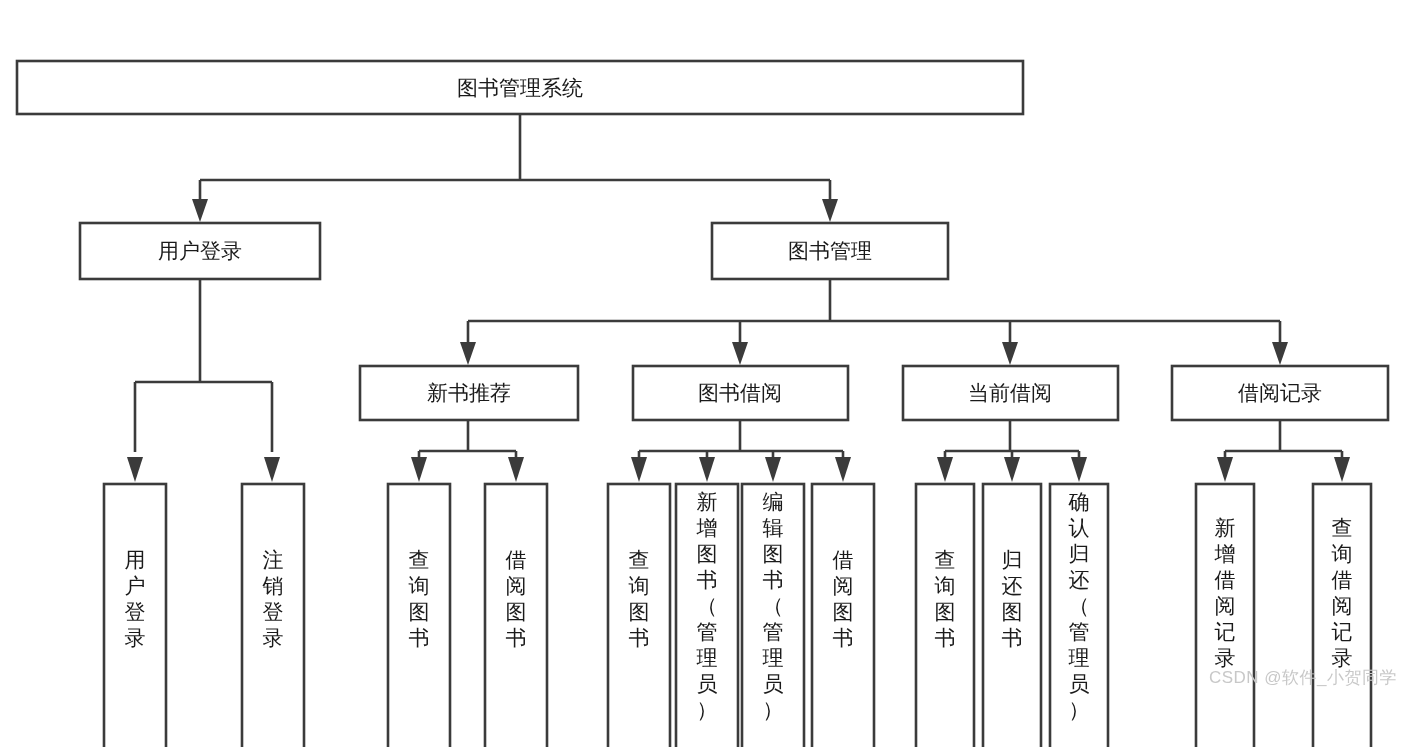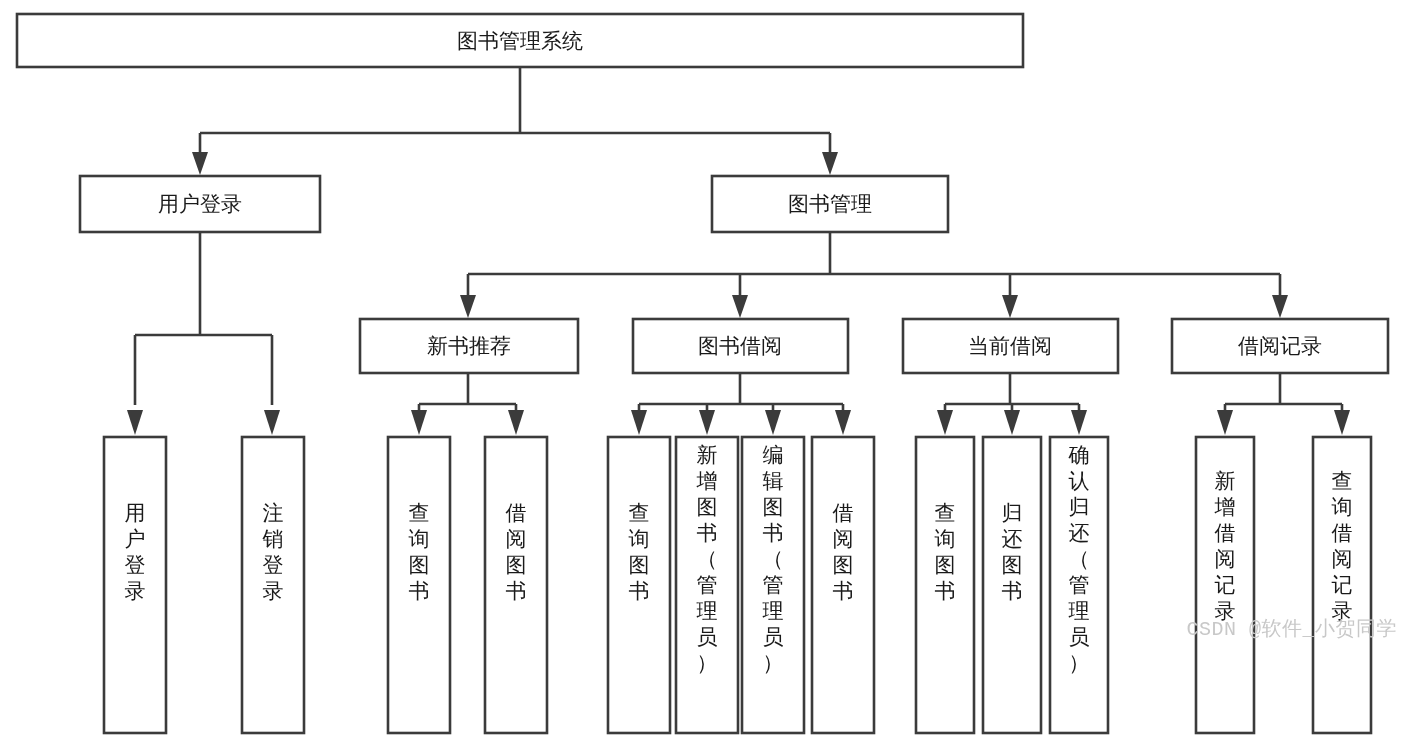--- a/index.html
+++ b/index.html
@@ -11,20 +11,21 @@
     width: 1405px;
     height: 747px;
     font-family: "Liberation Sans", "DejaVu Sans", sans-serif;
     overflow: hidden;
     position: relative;
   }
   #diagram-root {
     position: relative;
     width: 1405px;
     height: 648px;
+    margin-top: 47px;
   }
   svg.diagram-canvas {
     position: absolute;
     top: 0;
     left: 0;
     width: 1405px;
     height: 747px;
   }
   .node-box {
     fill: #ffffff;
@@ -52,22 +53,22 @@
   .node-label-v {
     font-family: "Liberation Sans", "DejaVu Sans", sans-serif;
     font-size: 21px;
     fill: #1a1a1a;
     text-anchor: middle;
   }
   .watermark {
     position: absolute;
     right: 8px;
     bottom: 6px;
-    font-family: Liberation Mono, monospace;
-    font-size: 20px;
+    font-family: Liberation Sans, sans-serif;
+    font-size: 17px;
     color: #c8c8c8;
     letter-spacing: 0.5px;
     white-space: nowrap;
     user-select: none;
   }
 </style>
 </head>
 <body>
 
 <div id="diagram-root">

